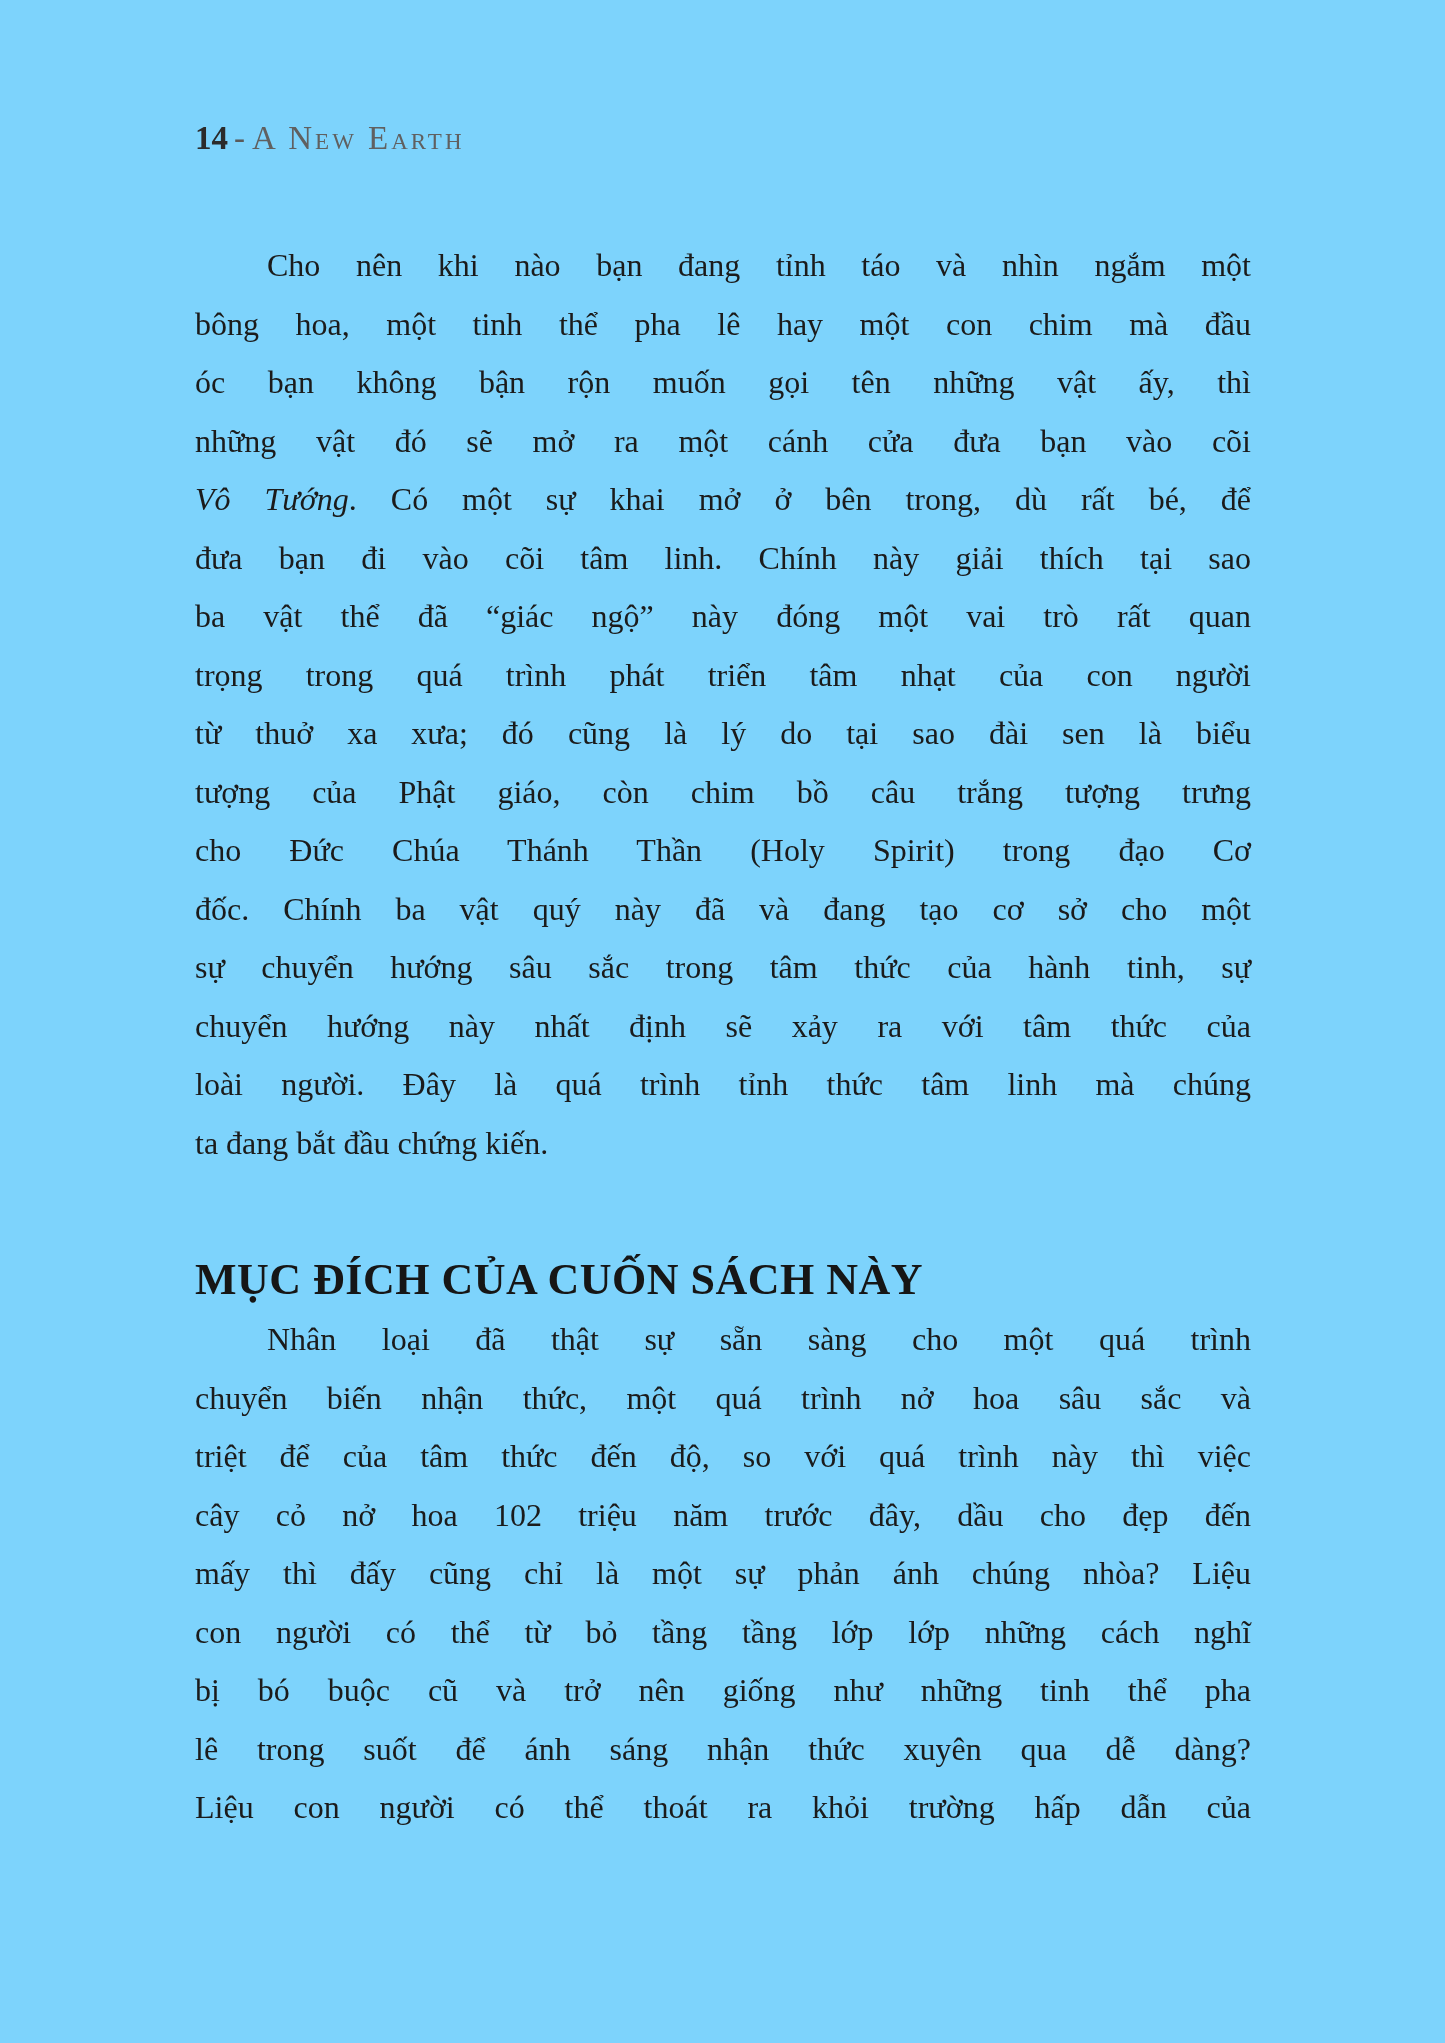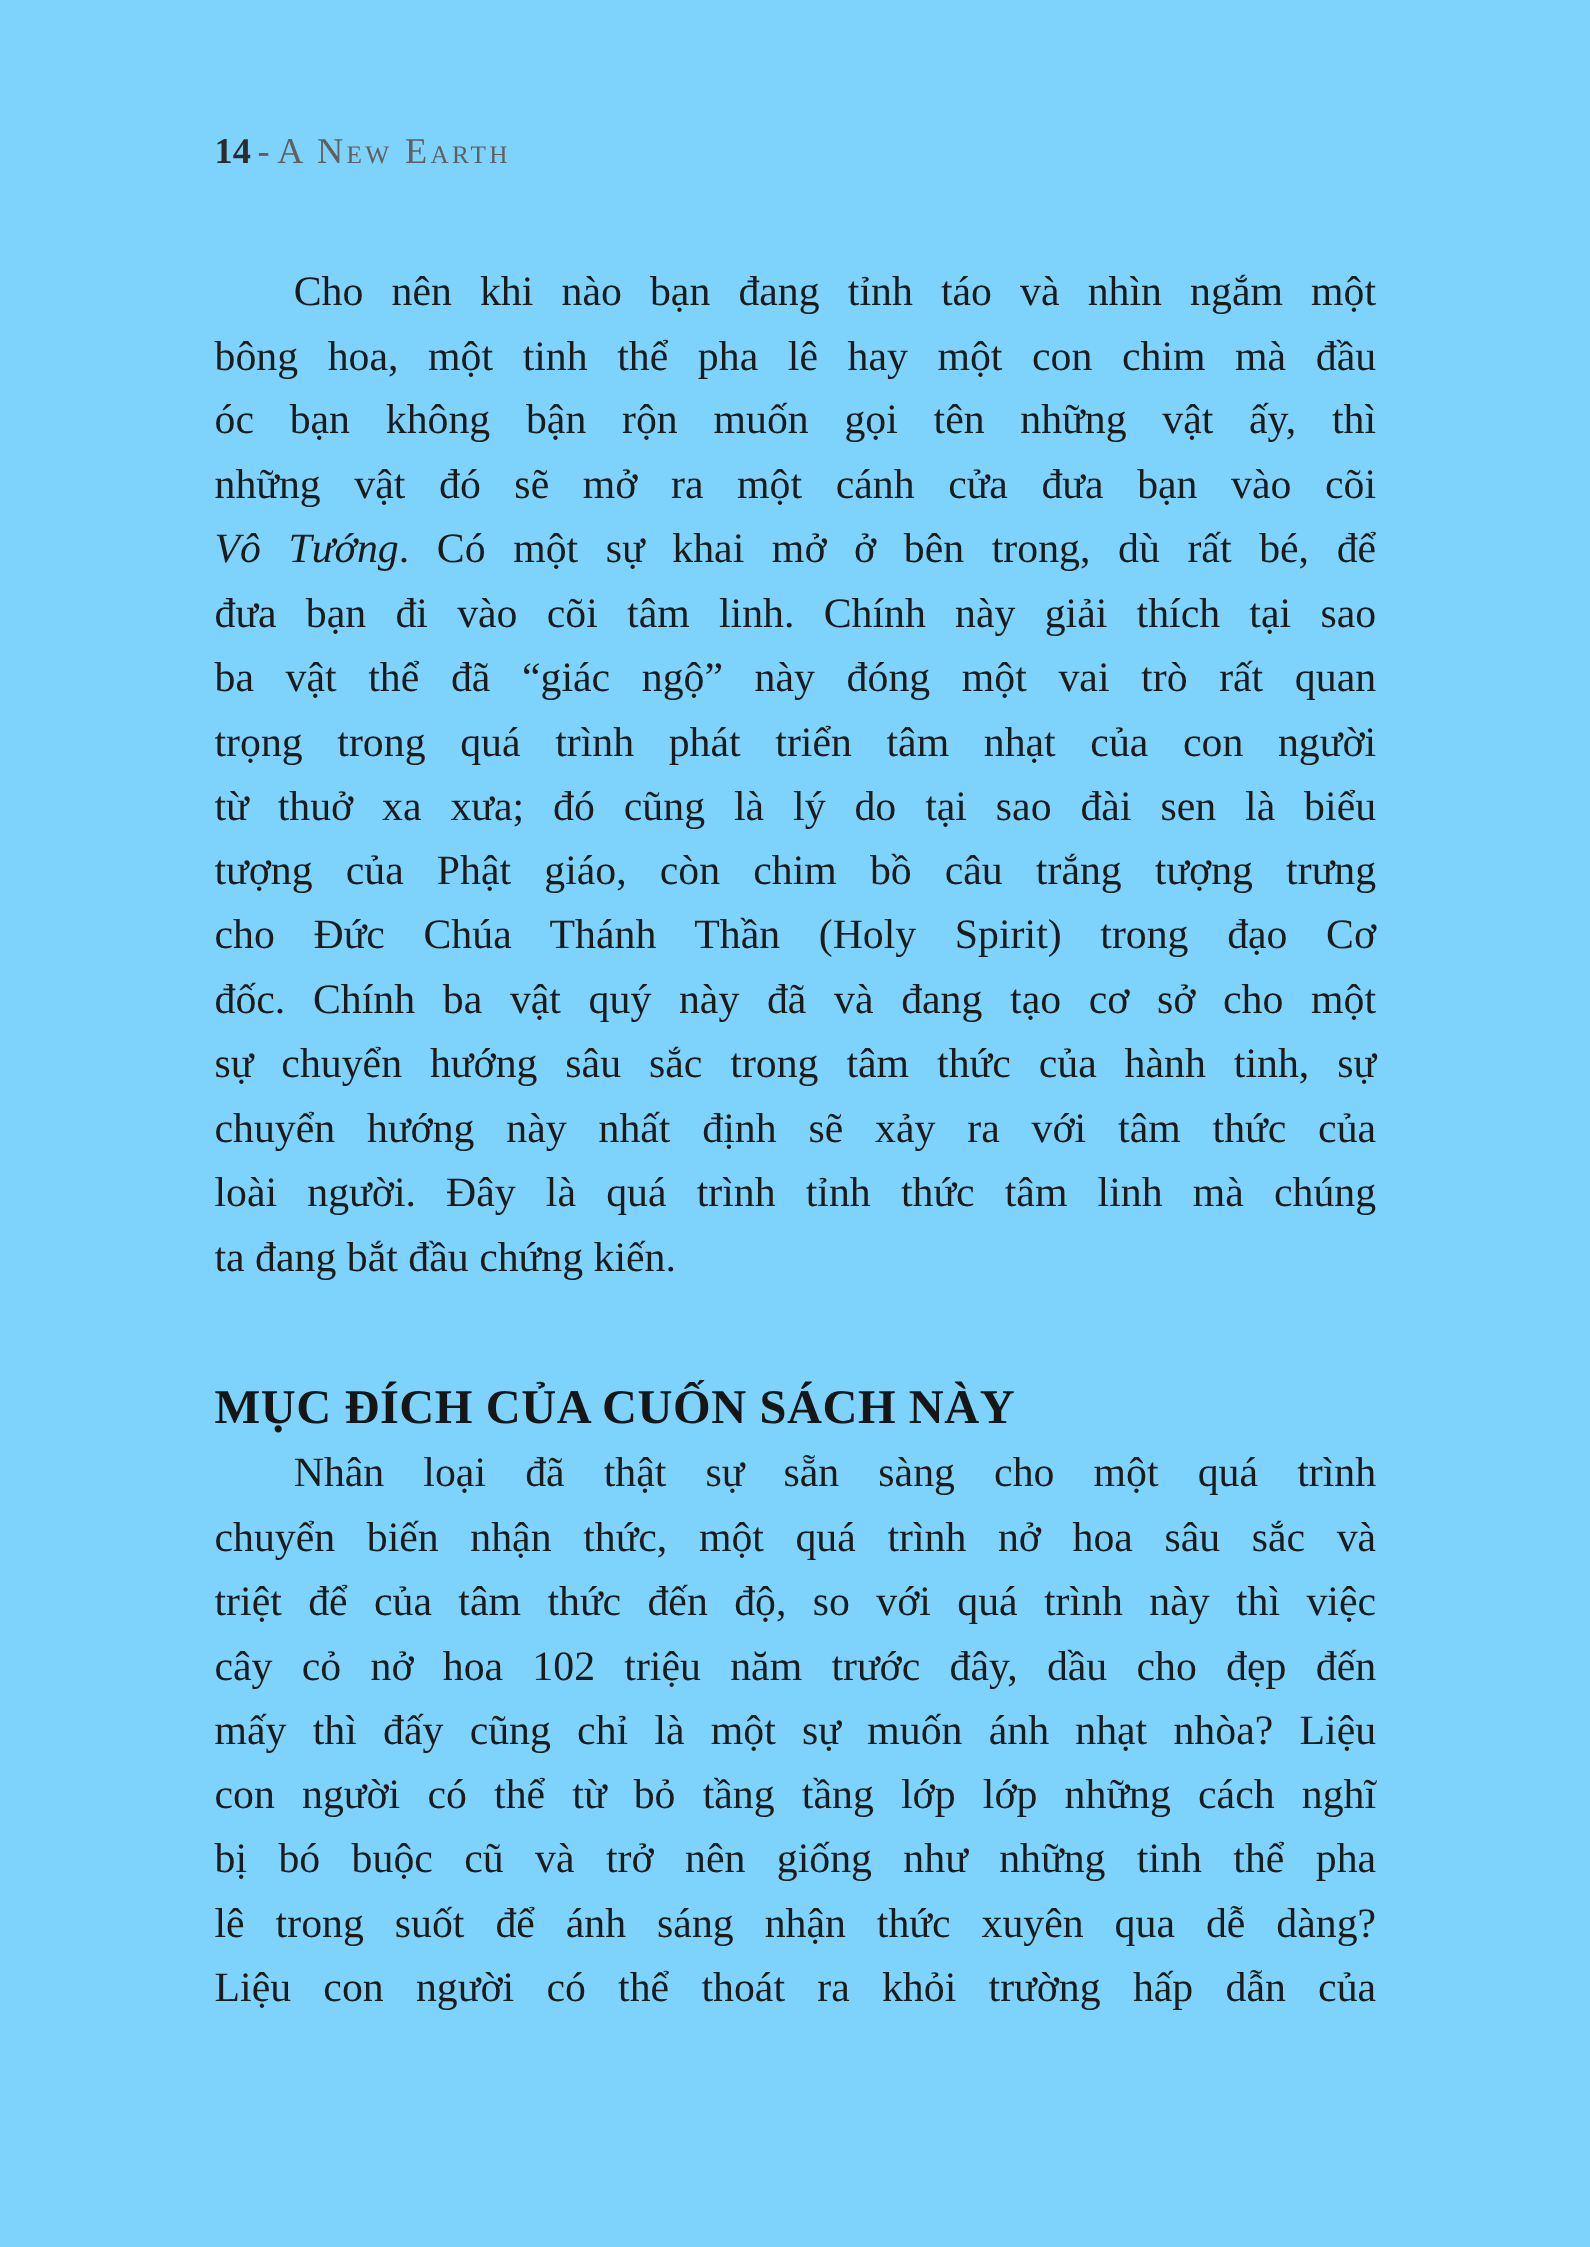--- a/index.html
+++ b/index.html
@@ -32,21 +32,21 @@
     letter-spacing: 3px;
     color: #606060;
   }
   .text-column {
     position: absolute;
     left: 195px;
     top: 236px;
     width: 1056px;
   }
   .line {
-    font-size: 38px;
+    font-size: 32px;
     line-height: 58.5px;
     text-align: justify;
     text-align-last: justify;
     color: #1b1b1b;
   }
   .line.indent { text-indent: 72px; }
   .line.para-end { text-align-last: left; }
   .ital { font-style: italic; }
   .section-heading {
     margin-top: 78px;
@@ -89,21 +89,21 @@
       <div class="line para-end">ta đang bắt đầu chứng kiến.</div>
     </div>
 
     <div class="section-heading">MỤC ĐÍCH CỦA CUỐN SÁCH NÀY</div>
 
     <div class="para2">
       <div class="line indent">Nhân loại đã thật sự sẵn sàng cho một quá trình</div>
       <div class="line">chuyển biến nhận thức, một quá trình nở hoa sâu sắc và</div>
       <div class="line">triệt để của tâm thức đến độ, so với quá trình này thì việc</div>
       <div class="line">cây cỏ nở hoa 102 triệu năm trước đây, dầu cho đẹp đến</div>
-      <div class="line">mấy thì đấy cũng chỉ là một sự muốn ánh nhạt nhòa? Liệu</div>
+      <div class="line">mấy thì đấy cũng chỉ là một sự phản ánh chúng nhòa? Liệu</div>
       <div class="line">con người có thể từ bỏ tầng tầng lớp lớp những cách nghĩ</div>
       <div class="line">bị bó buộc cũ và trở nên giống như những tinh thể pha</div>
       <div class="line">lê trong suốt để ánh sáng nhận thức xuyên qua dễ dàng?</div>
       <div class="line">Liệu con người có thể thoát ra khỏi trường hấp dẫn của</div>
     </div>
 
   </div>
 
 </div>
 

